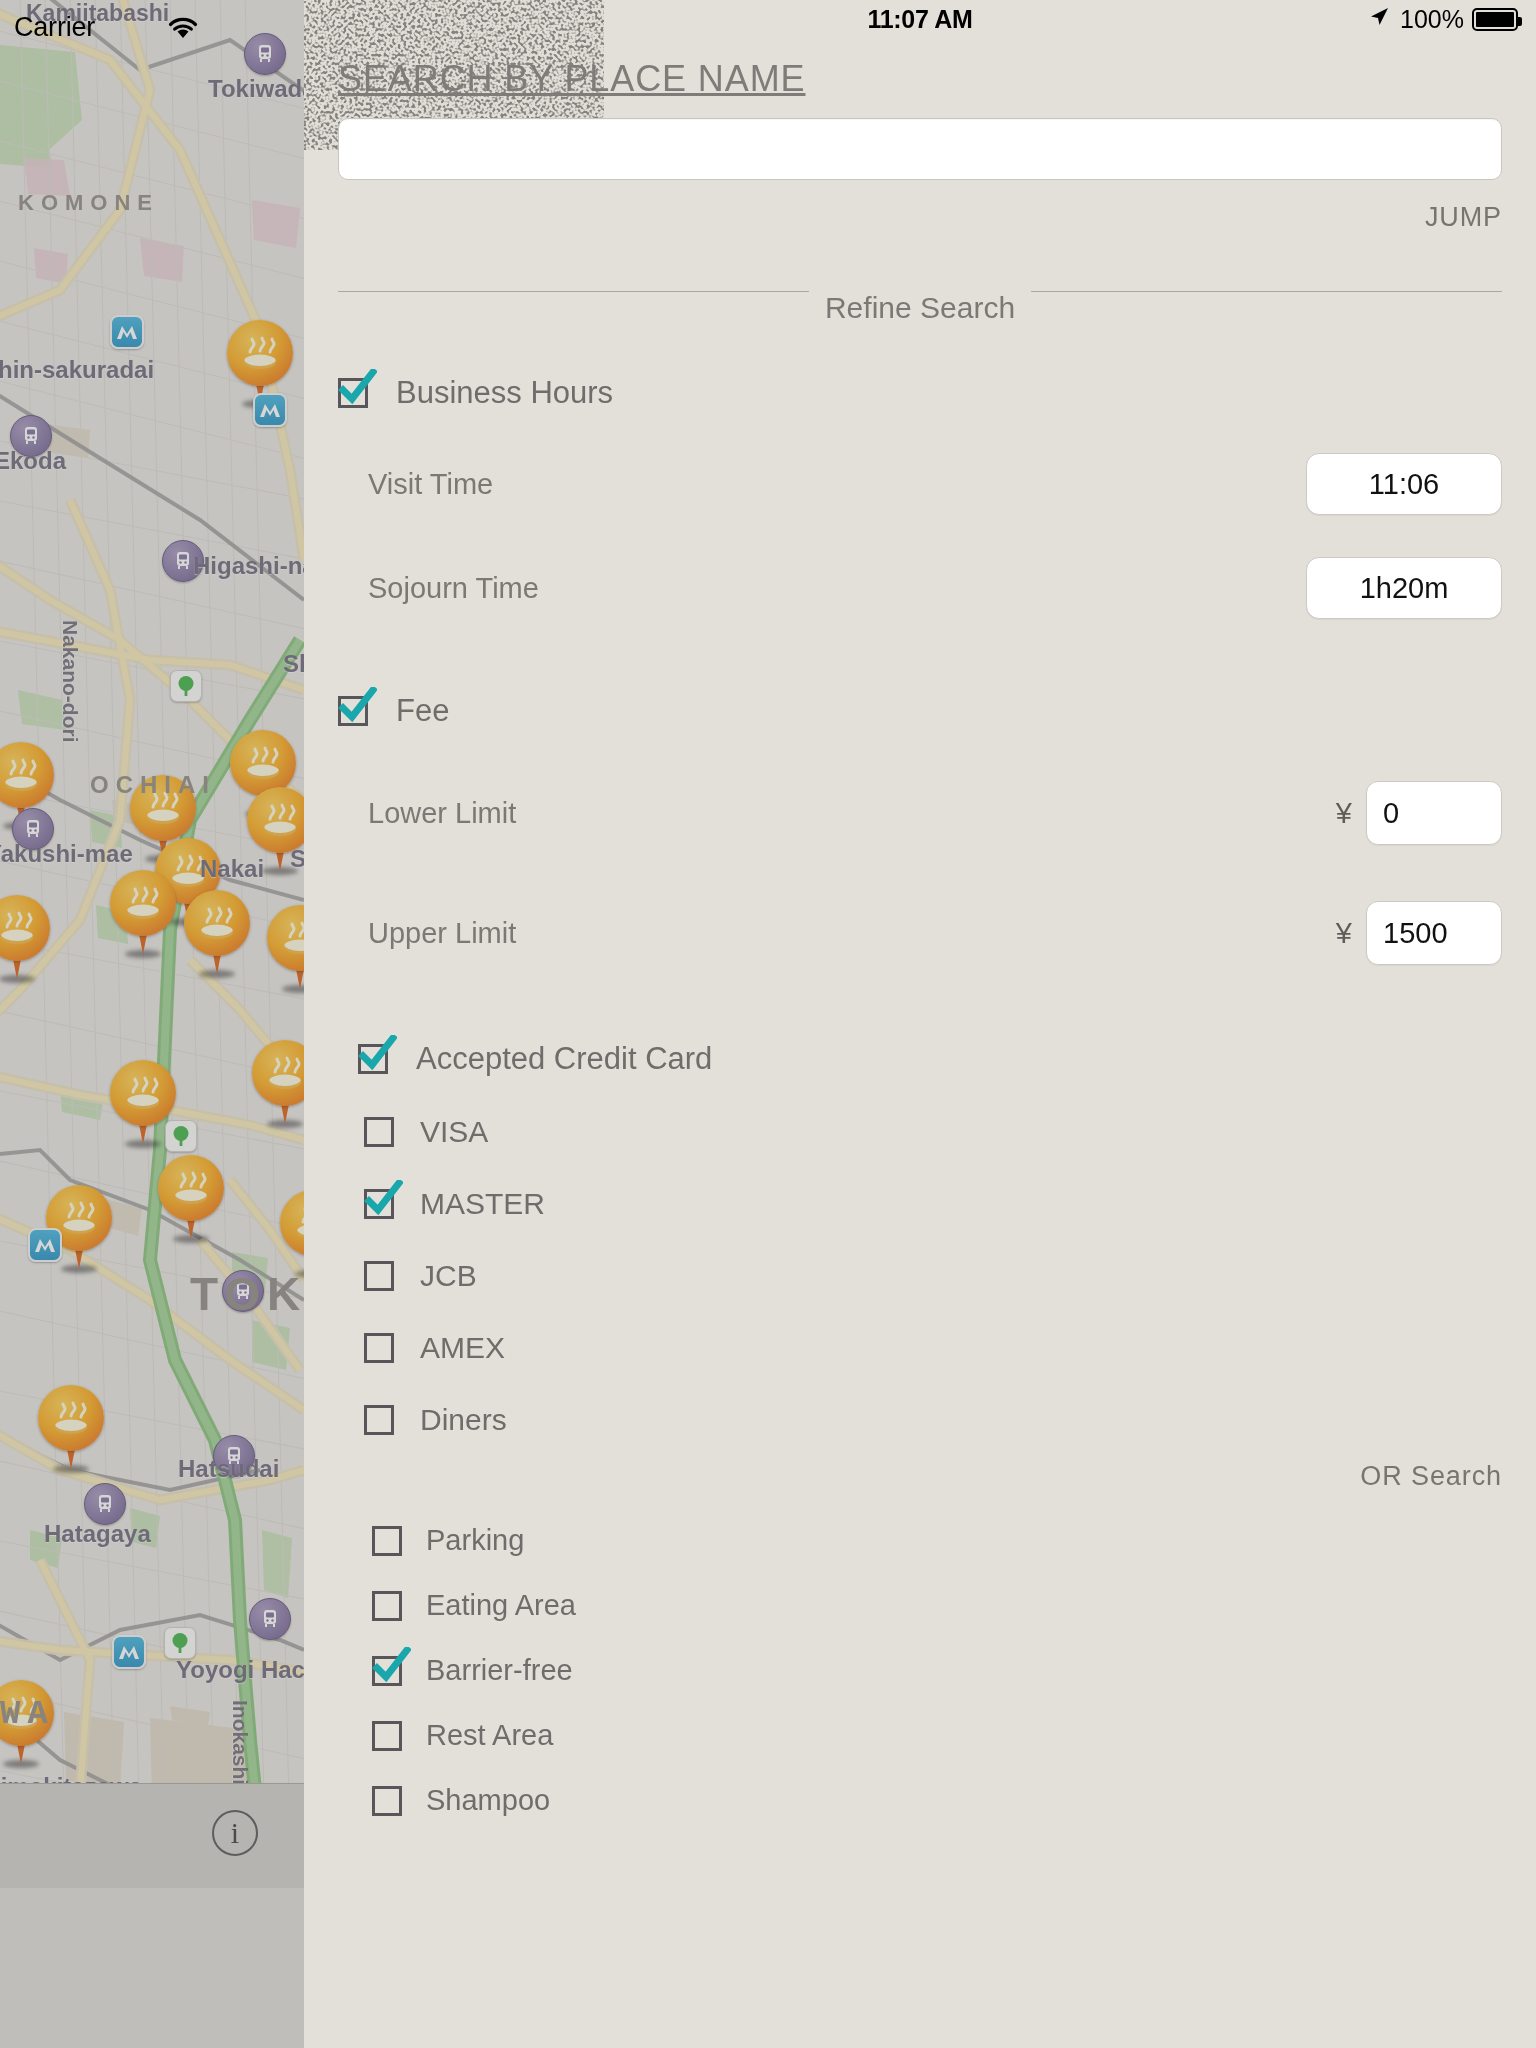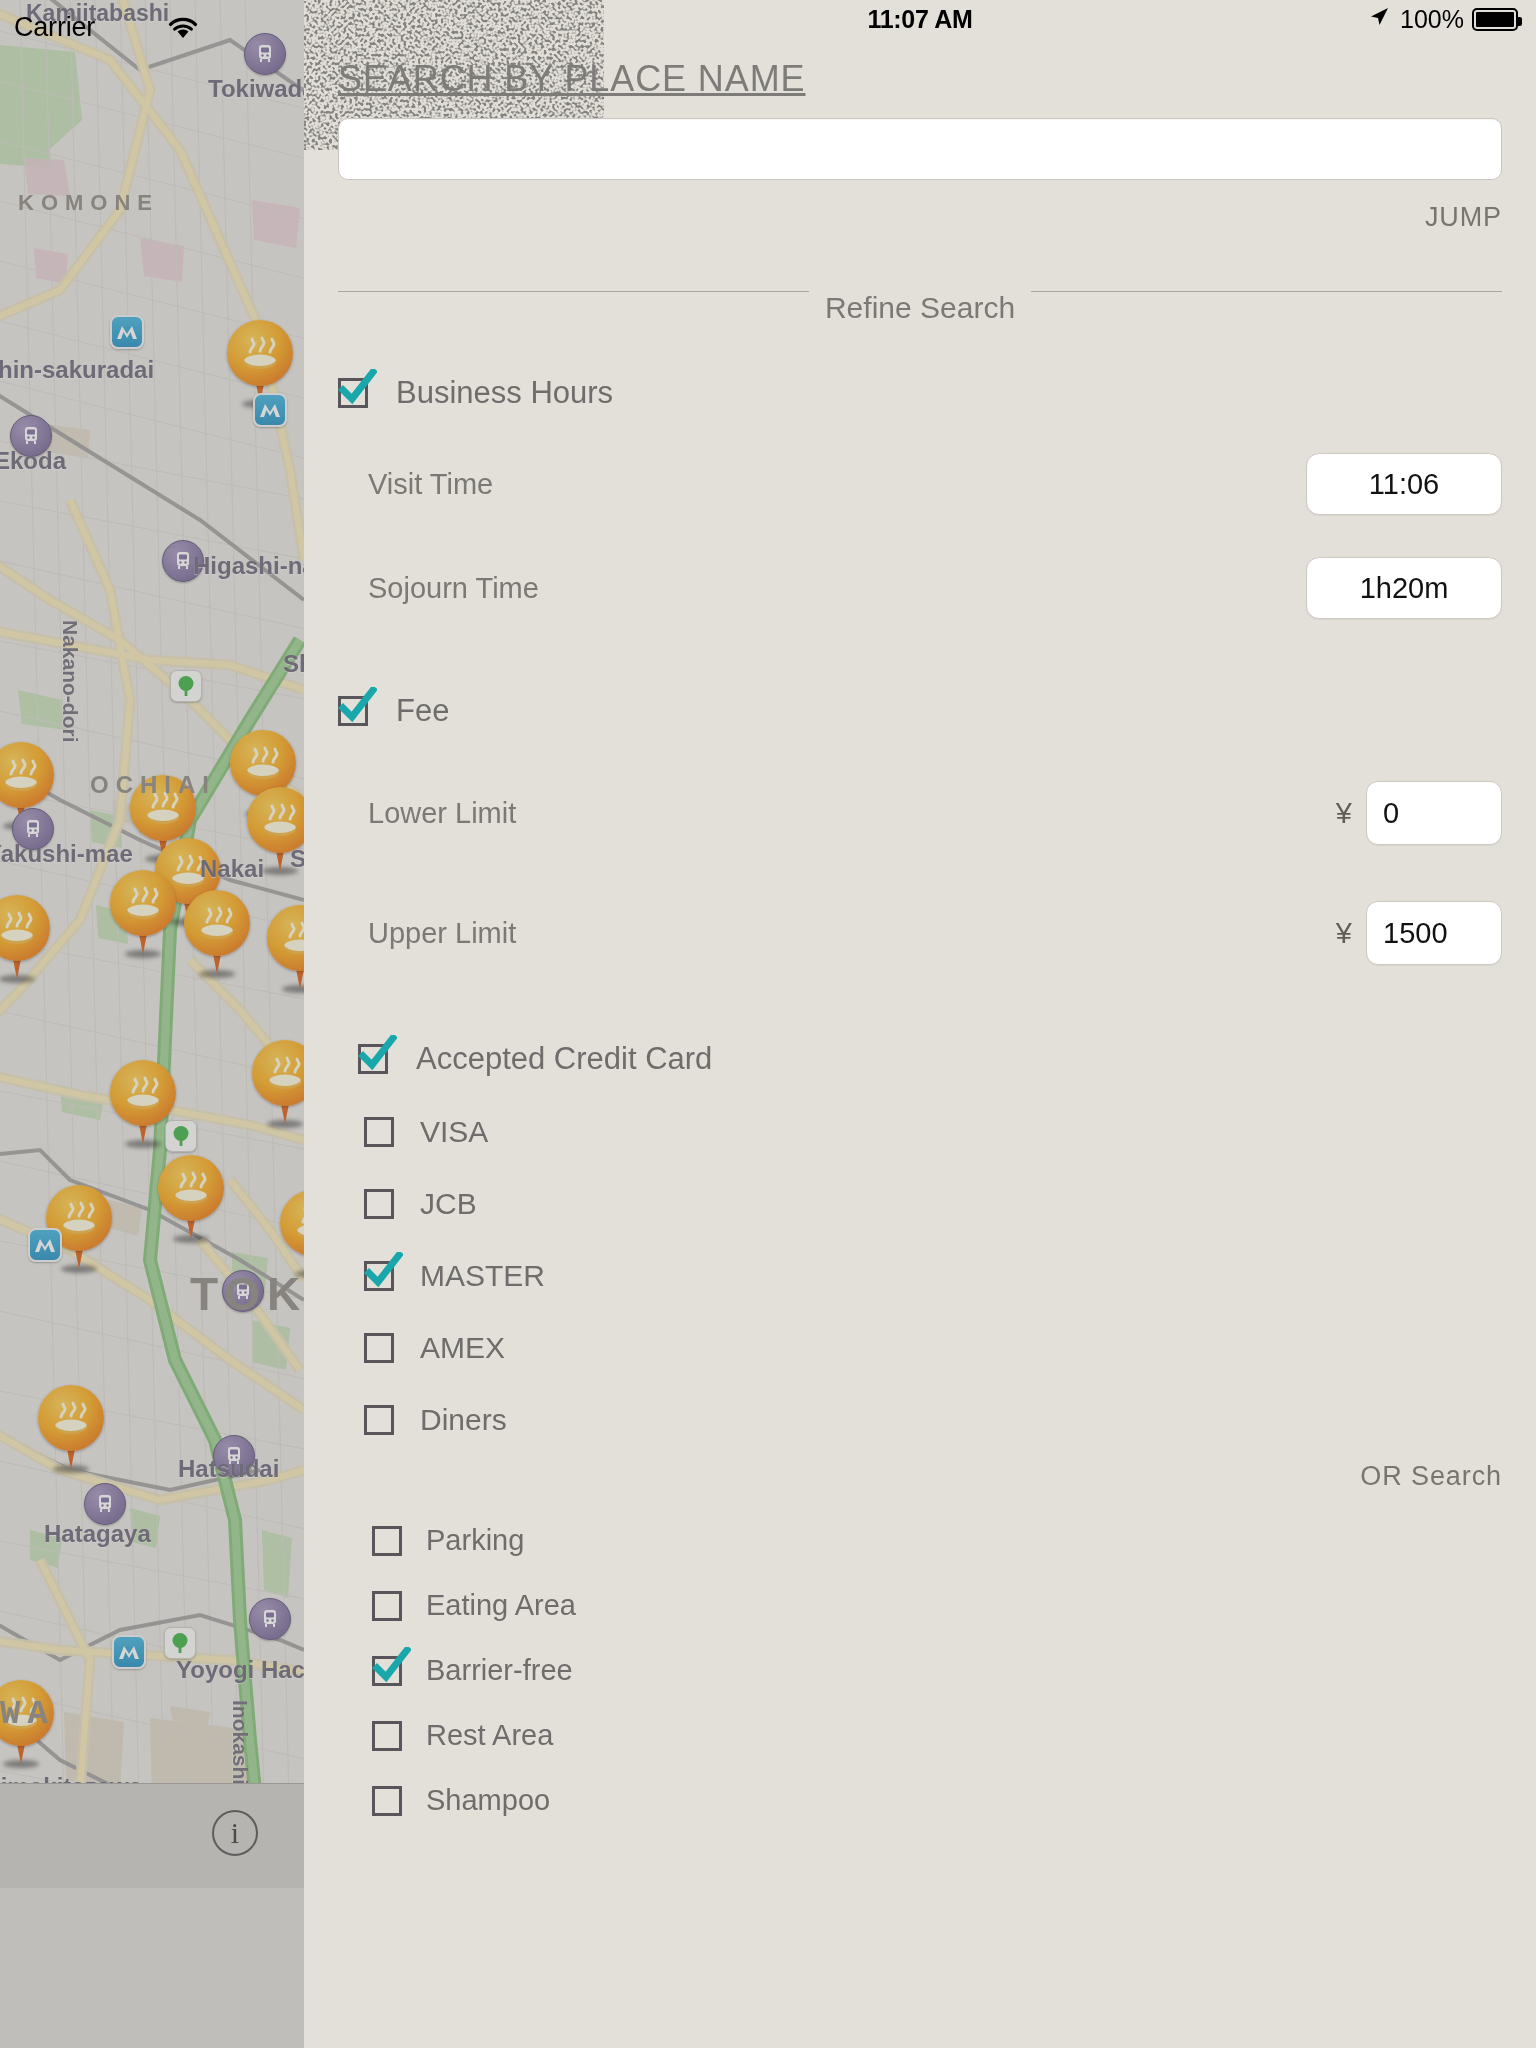--- a/index.html
+++ b/index.html
@@ -805,38 +805,38 @@
       </div>
 
       <div id="cc-list" style="margin-top:14px;">
           <div class="sub-item">
             <span class="cb">
               <span class="box"></span>
             </span>
             <span class="lbl">VISA</span>
           </div>
           <div class="sub-item">
-            <span class="cb">
-              <span class="box"></span>
-            </span>
-            <span class="lbl">JCB</span>
-          </div>
-          <div class="sub-item">
             <span class="cb on">
               <span class="box"></span>
               <svg class="tick" viewBox="0 0 40 40">
                 <path d="M6 21 L15 30 L36 3" stroke="#19a7ac" stroke-width="7" fill="none" stroke-linecap="square"></path>
               </svg>
             </span>
             <span class="lbl">MASTER</span>
           </div>
           <div class="sub-item">
             <span class="cb">
               <span class="box"></span>
             </span>
+            <span class="lbl">JCB</span>
+          </div>
+          <div class="sub-item">
+            <span class="cb">
+              <span class="box"></span>
+            </span>
             <span class="lbl">AMEX</span>
           </div>
           <div class="sub-item">
             <span class="cb">
               <span class="box"></span>
             </span>
             <span class="lbl">Diners</span>
           </div>
         </div>
 

